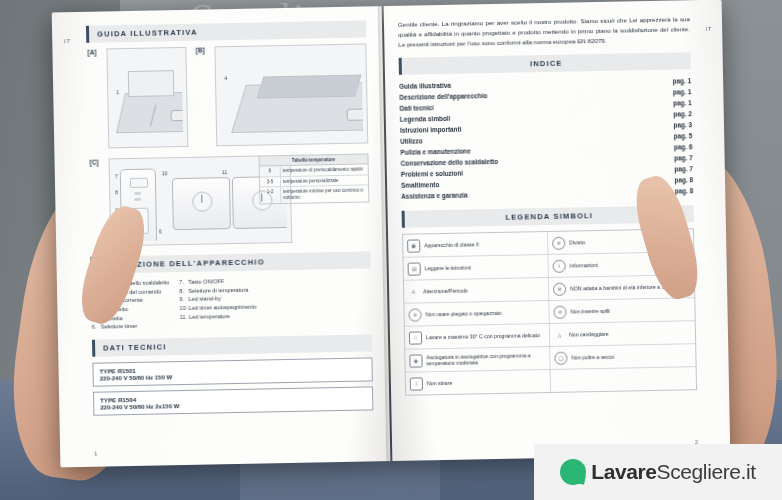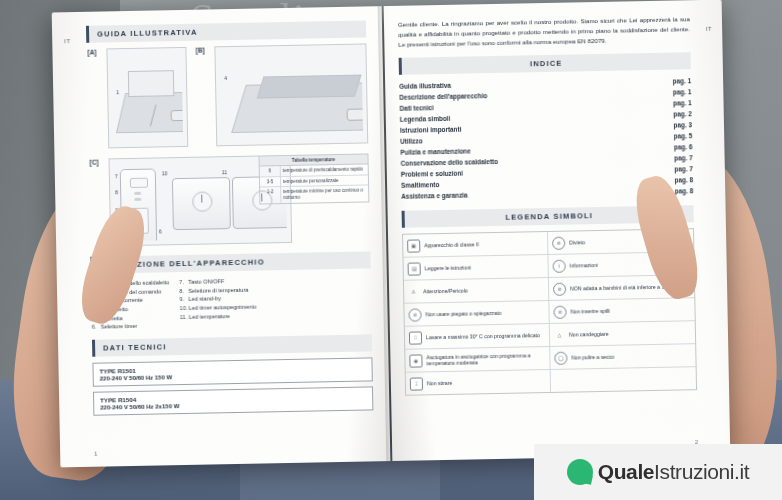--- a/index.html
+++ b/index.html
@@ -371,15 +371,15 @@
       </div>
       <div class="pno r">2</div>
     </div>
   </div>
 
   <div class="thumb-l"></div>
   <div class="thumb-r"></div>
 
   <div class="logo">
     <span class="q"></span>
-    <span class="txt"><b>Quale</b><span>Istruzioni.it</span></span>
+    <span class="txt"><b>Lavare</b><span>Scegliere.it</span></span>
   </div>
 </div>
 
 </body></html>

